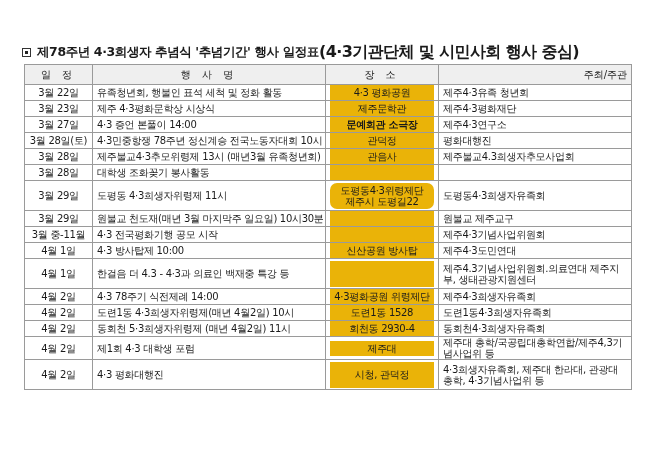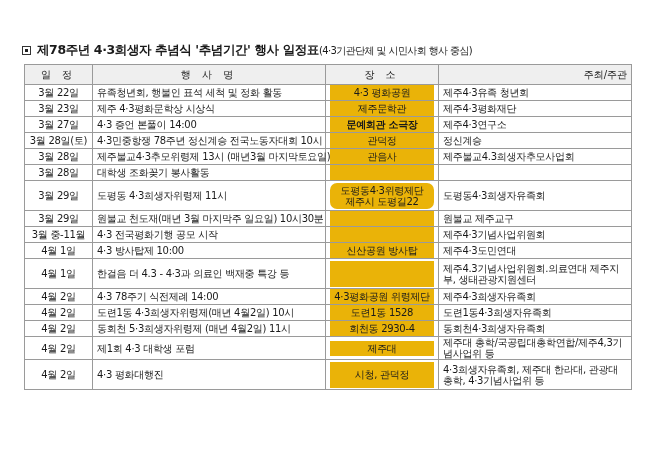--- a/index.html
+++ b/index.html
@@ -13,21 +13,21 @@
     font-size: 12.5px; font-weight: bold; white-space: nowrap;
     display: flex; align-items: center; letter-spacing: -0.4px; margin-top: 8px;
   }
   .title .bullet {
     display: inline-block; width: 9px; height: 9px; border: 1px solid #333;
     margin-right: 6px; position: relative; box-sizing: border-box;
   }
   .title .bullet::after {
     content: ""; position: absolute; left: 2px; top: 2px; width: 3px; height: 3px; background: #222;
   }
-  .title .sub { font-size: 10px; font-weight: normal; letter-spacing: -0.6px; }
+  .title .sub { font-size: 16px; font-weight: bold; letter-spacing: -0.6px; }
   table.schedule {
     position: absolute; left: 24px; top: 64px;
     border-collapse: collapse; table-layout: fixed; width: 607px;
     font-size: 10px; letter-spacing: -0.3px;
   }
   table.schedule th, table.schedule td {
     border: 1px solid #9a9a9a; padding: 0 4px; vertical-align: middle;
     line-height: 11px;
   }
   table.schedule th {
@@ -96,25 +96,25 @@
           <div class="vbox" style="white-space: pre-line; font-weight: bold;">문예회관 소극장</div>
         </td>
         <td class="host vsep">제주4·3연구소</td>
       </tr>
       <tr class="r">
         <td class="date">3월 28일(토)</td>
         <td class="event">4·3민중항쟁 78주년 정신계승 전국노동자대회 10시</td>
         <td class="venue vsep">
           <div class="vbox" style="white-space: pre-line;">관덕정</div>
         </td>
-        <td class="host vsep">정신계승</td>
+        <td class="host vsep">평화대행진</td>
       </tr>
       <tr class="r">
         <td class="date">3월 28일</td>
-        <td class="event">제주불교4·3추모위령제 13시 (매년3월 마지막토요일)</td>
+        <td class="event">제주불교4·3추모위령제 13시 (매년3월 유족청년회)</td>
         <td class="venue vsep">
           <div class="vbox" style="white-space: pre-line;">관음사</div>
         </td>
         <td class="host vsep">제주불교4.3희생자추모사업회</td>
       </tr>
       <tr class="r">
         <td class="date">3월 28일</td>
         <td class="event">대학생 조화꽂기 봉사활동</td>
         <td class="venue vsep">
           <div class="vbox" style="white-space: pre-line;"></div>

